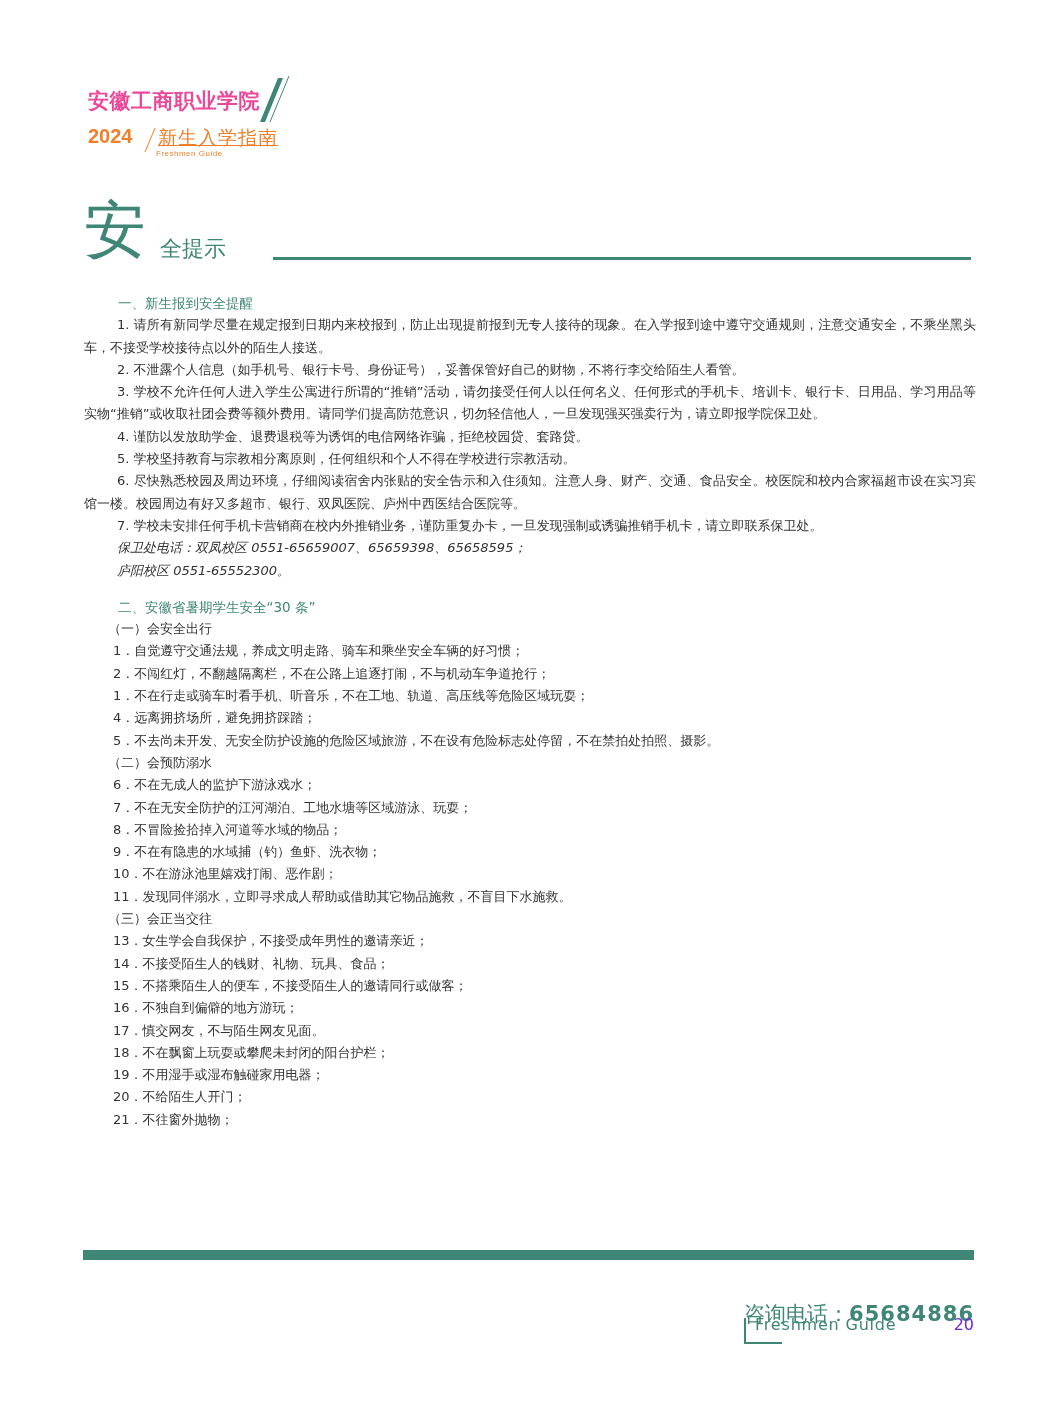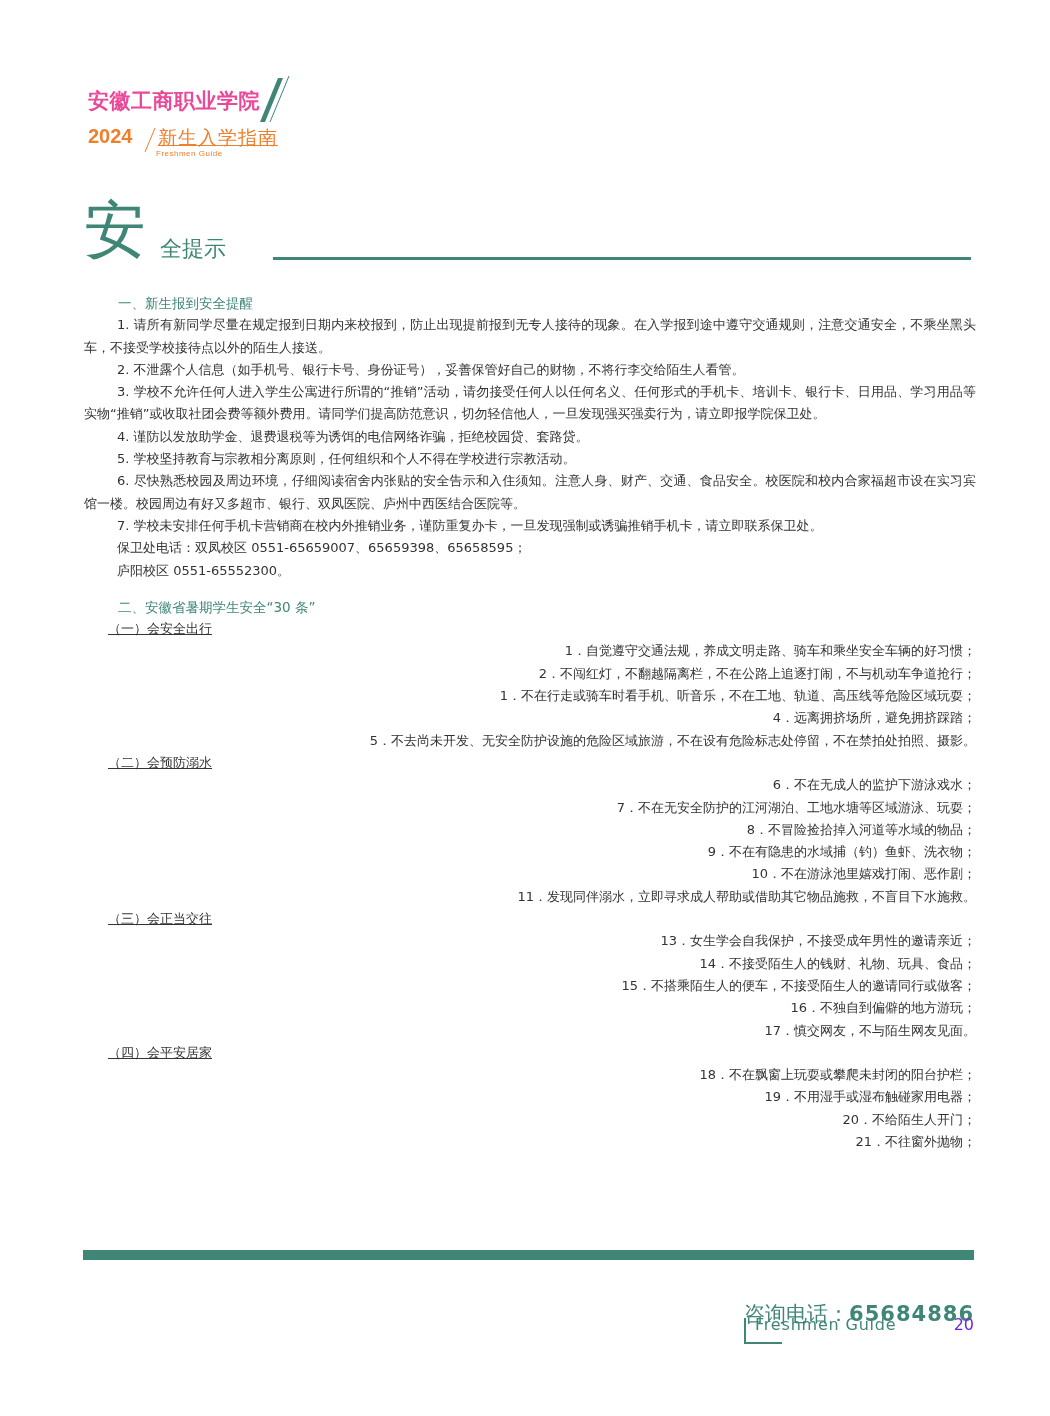--- a/index.html
+++ b/index.html
@@ -18,24 +18,24 @@
 
   
   .title-big { position: absolute; left: 84px; top: 194px; font-size: 62px; color: #3f8677; line-height: 72px; }
   .title-rest { position: absolute; left: 160px; top: 234px; font-size: 22px; color: #3f8677; }
   .title-rule { position: absolute; left: 273px; top: 257px; width: 698px; height: 3px; background: #3f8677; }
 
   
   .content { position: absolute; left: 84px; top: 292px; width: 892px; font-size: 13px; line-height: 22.3px; }
   .sec-head { color: #3f8677; padding-left: 34px; font-size: 13.5px; }
   .para { text-indent: 33px; text-align: justify; }
-  .plain { padding-left: 33px; }
+  .plain { padding-left: 33px; font-style: italic; }
   .gap { height: 14px; }
-  .sub-head { padding-left: 24px; text-decoration: underline; }
-  .item { padding-left: 29px; text-align: right; }
+  .sub-head { padding-left: 24px; }
+  .item { padding-left: 29px; }
 
   
   .footer-rule { position: absolute; left: 83px; top: 1250px; width: 891px; height: 10px; background: #3f8677; }
   .hotline { position: absolute; right: 76px; top: 1282px; font-size: 21px; color: #3f8677; white-space: nowrap; margin-top: 18px; }
   .hotline-num { font-family: "DejaVu Sans", sans-serif; font-weight: bold; letter-spacing: 1px; }
   .footer-bracket { position: absolute; left: 744px; top: 1318px; width: 38px; height: 26px; border-left: 2px solid #3f8677; border-bottom: 2px solid #3f8677; }
   .footer-guide { position: absolute; left: 755px; top: 1315px; font-size: 16px; color: #3f8677; letter-spacing: 0.8px; }
   .page-num { position: absolute; right: 76px; top: 1315px; font-size: 16px; color: #6d28d9; }
 </style>
 </head>
@@ -91,21 +91,20 @@
   <p class="item">10．不在游泳池里嬉戏打闹、恶作剧；</p>
   <p class="item">11．发现同伴溺水，立即寻求成人帮助或借助其它物品施救，不盲目下水施救。</p>
 
   <p class="sub-head">（三）会正当交往</p>
   <p class="item">13．女生学会自我保护，不接受成年男性的邀请亲近；</p>
   <p class="item">14．不接受陌生人的钱财、礼物、玩具、食品；</p>
   <p class="item">15．不搭乘陌生人的便车，不接受陌生人的邀请同行或做客；</p>
   <p class="item">16．不独自到偏僻的地方游玩；</p>
   <p class="item">17．慎交网友，不与陌生网友见面。</p>
 
-  <p class="sub-head">（四）会平安居家</p>
   <p class="item">18．不在飘窗上玩耍或攀爬未封闭的阳台护栏；</p>
   <p class="item">19．不用湿手或湿布触碰家用电器；</p>
   <p class="item">20．不给陌生人开门；</p>
   <p class="item">21．不往窗外抛物；</p>
 </div>
 
 <div class="footer-rule"></div>
 <div class="hotline">
   <span>咨询电话：</span><span class="hotline-num">65684886</span>
 </div>

